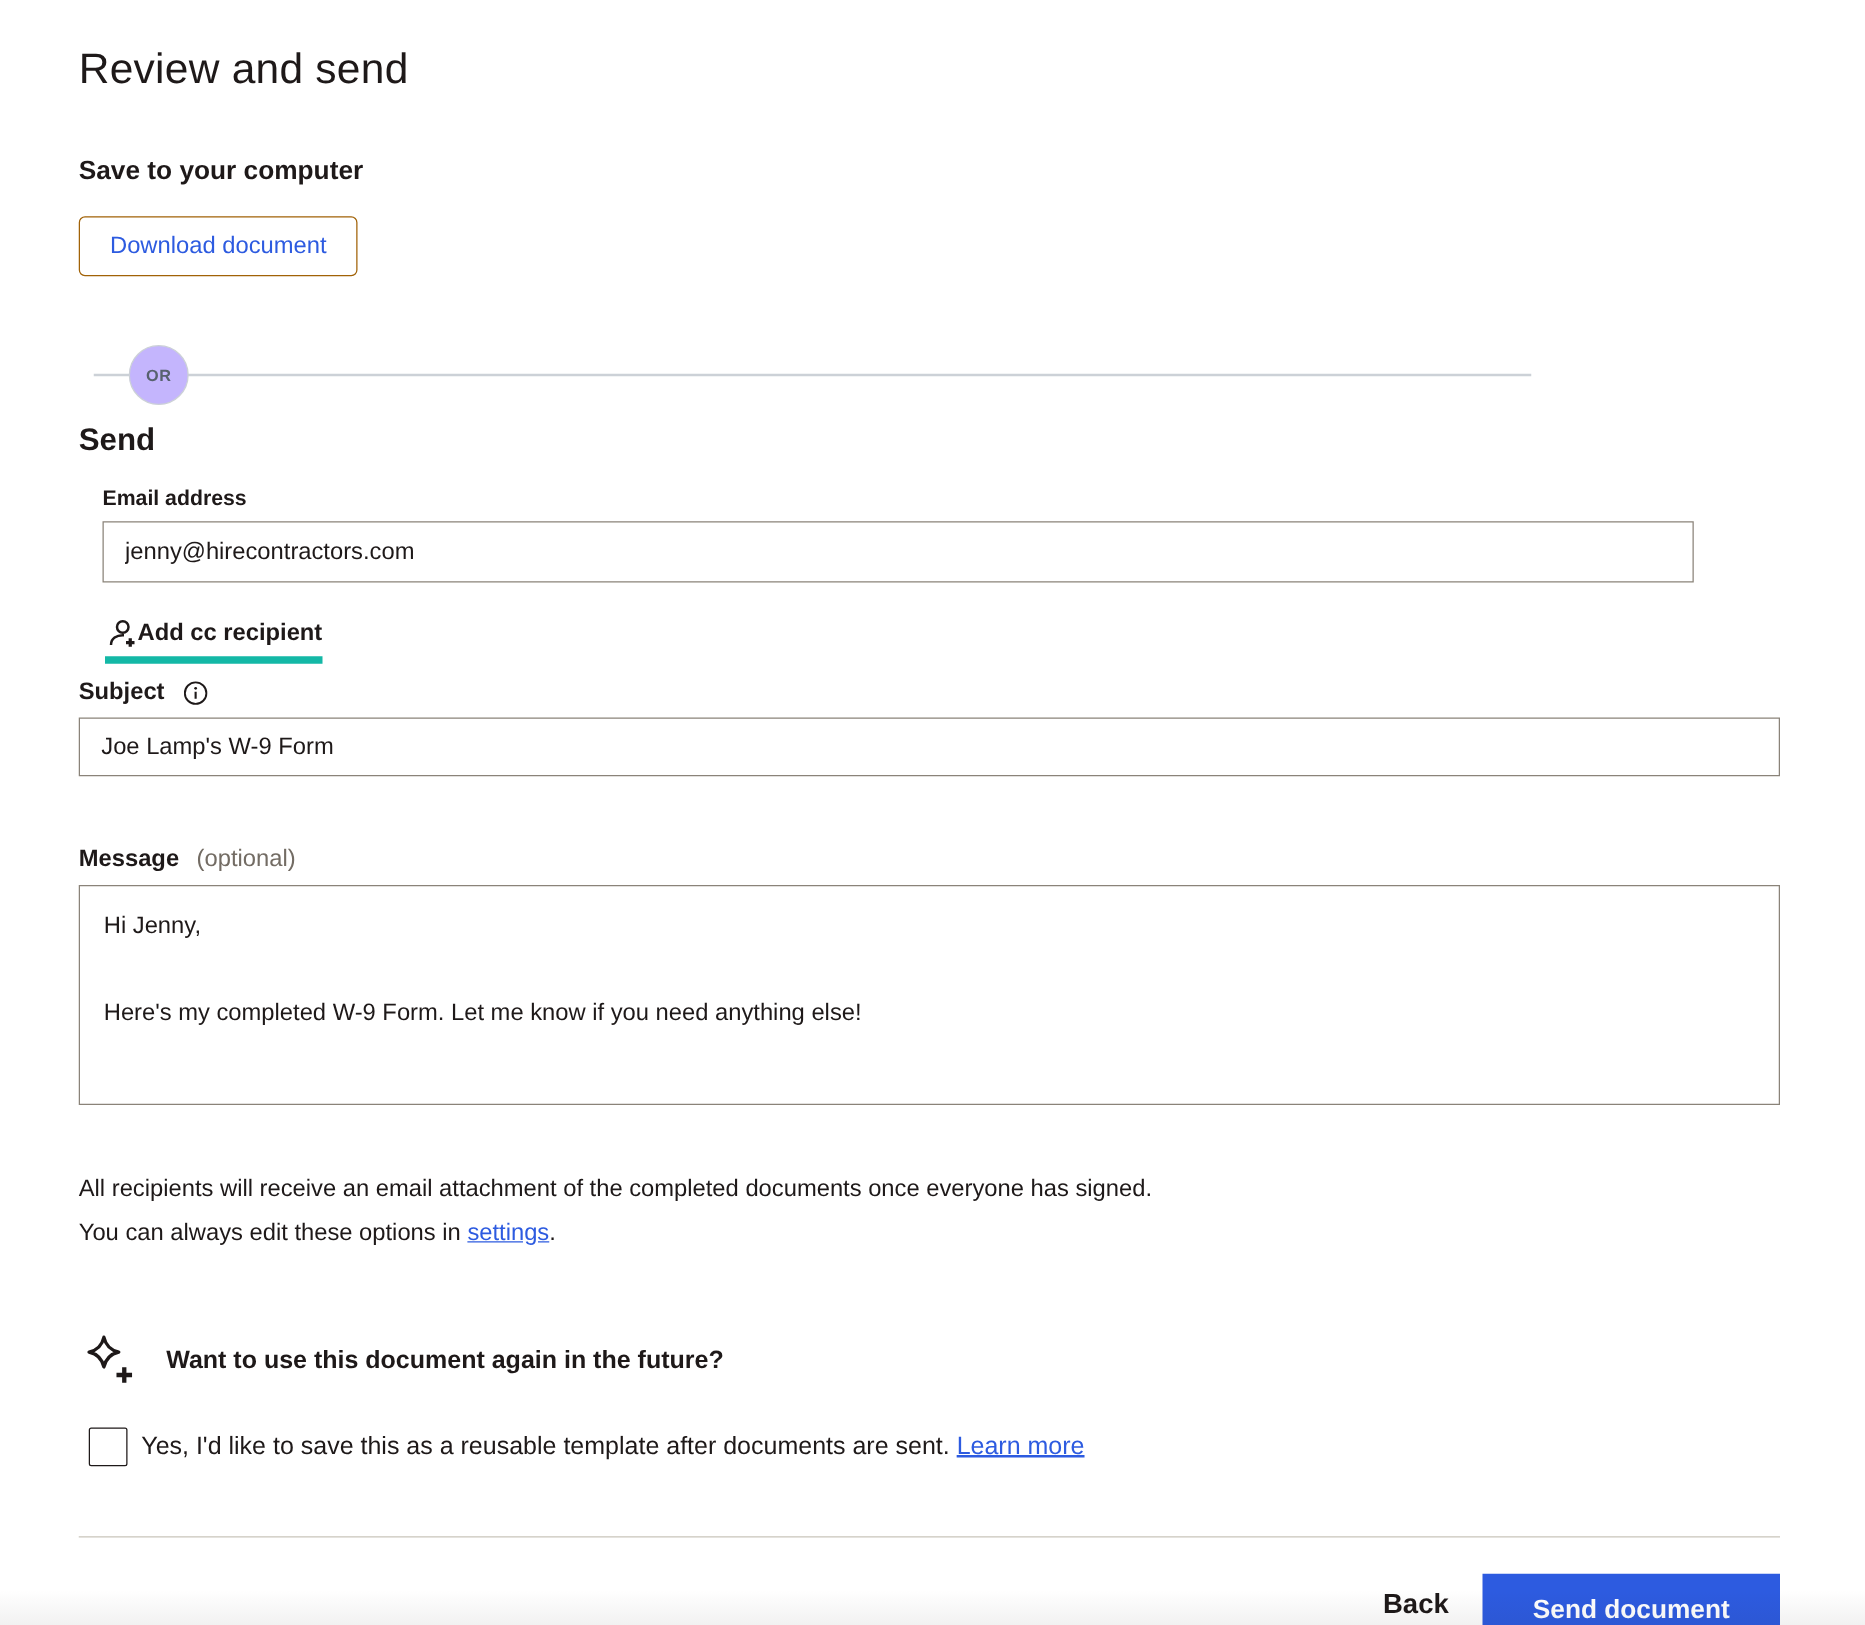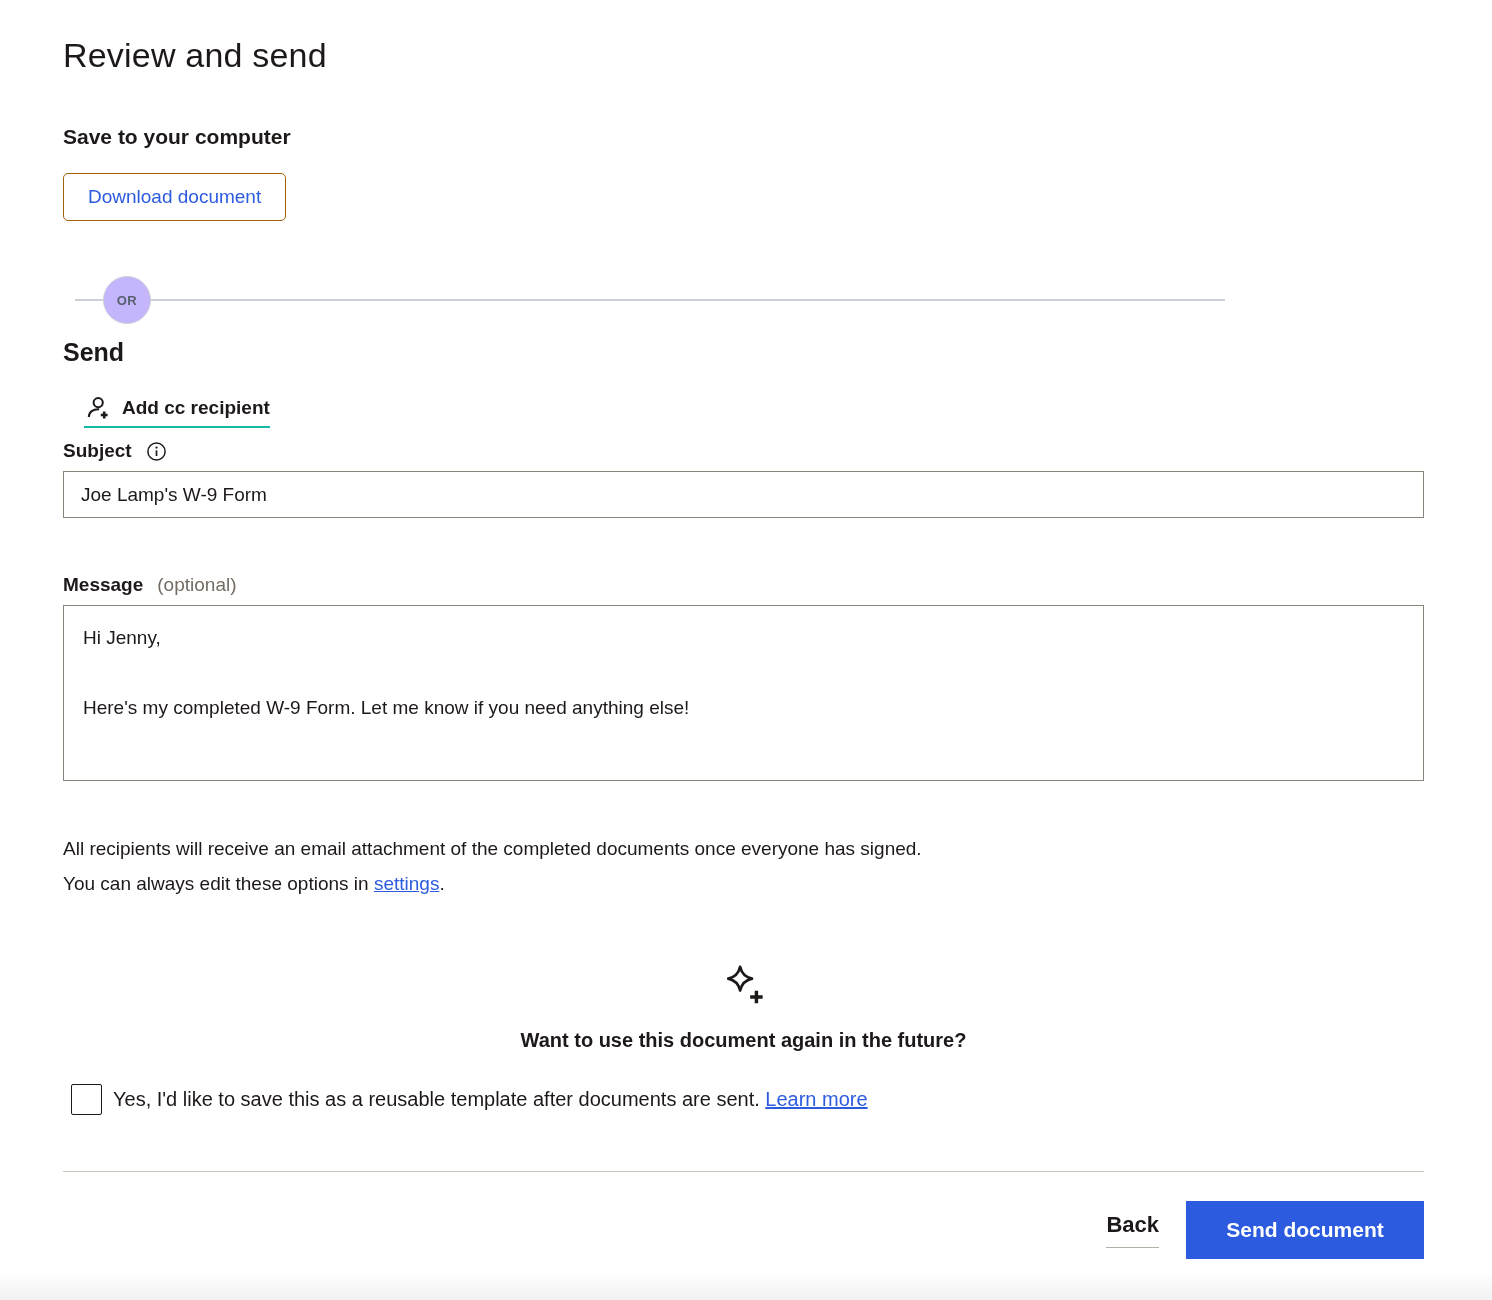--- a/index.html
+++ b/index.html
@@ -87,24 +87,23 @@
     font-family: inherit;
     font-size: 19px;
     color: #1e1919;
     padding: 0 17px;
     width: 1273px;
   }
 
   .add-cc {
     display: inline-flex;
     align-items: center;
-    gap: 12px;
     margin: 28px 0 0 21px;
     padding-bottom: 5px;
-    border-bottom: 2px solid #14b8a6;
+    border-bottom: 6px solid #14b8a6;
     background: none;
     border-top: none; border-left: none; border-right: none;
     font-family: inherit;
     font-size: 19px;
     font-weight: 700;
     color: #1e1919;
     cursor: pointer;
   }
 
   .label-row {
@@ -146,21 +145,20 @@
     color: #2d5be0;
     text-decoration: underline;
     cursor: pointer;
   }
 
   .template-question-row {
     margin-top: 62px;
     display: flex;
     align-items: center;
     gap: 22px;
-    flex-direction: column;
   }
   .template-question-row .icon-wrap { width: 48px; display: flex; justify-content: flex-start; }
   .template-question { font-size: 20px; font-weight: 700; }
 
   .checkbox-row {
     margin-top: 32px;
     margin-left: 8px;
     display: flex;
     align-items: center;
     gap: 11px;
@@ -234,20 +232,24 @@
 
   <button class="download-btn">Download document</button>
 
   <div class="or-divider">
     <div class="or-line"></div>
     <div class="or-badge">OR</div>
   </div>
 
   <h2 class="send-heading">Send</h2>
 
+  <div class="email-group">
+    <label class="field-label">Email address</label>
+    <input class="text-input" type="text" value="jenny@hirecontractors.com" style="">
+  </div>
 
   <button class="add-cc">
     <span>
       <svg width="26" height="26" viewBox="0 0 26 26" fill="none">
         <circle cx="14.2" cy="7.6" r="4.6" stroke="#1e1919" stroke-width="2"></circle>
         <path d="M4.8 22 C4.8 16.6 9.4 14.2 14.2 14.2 L15.2 14.2" stroke="#1e1919" stroke-width="2" fill="none"></path>
         <path d="M20.2 16.6 V23.4 M16.8 20 H23.6" stroke="#1e1919" stroke-width="2.6"></path>
       </svg>
     </span>
     <span>Add cc recipient</span>

